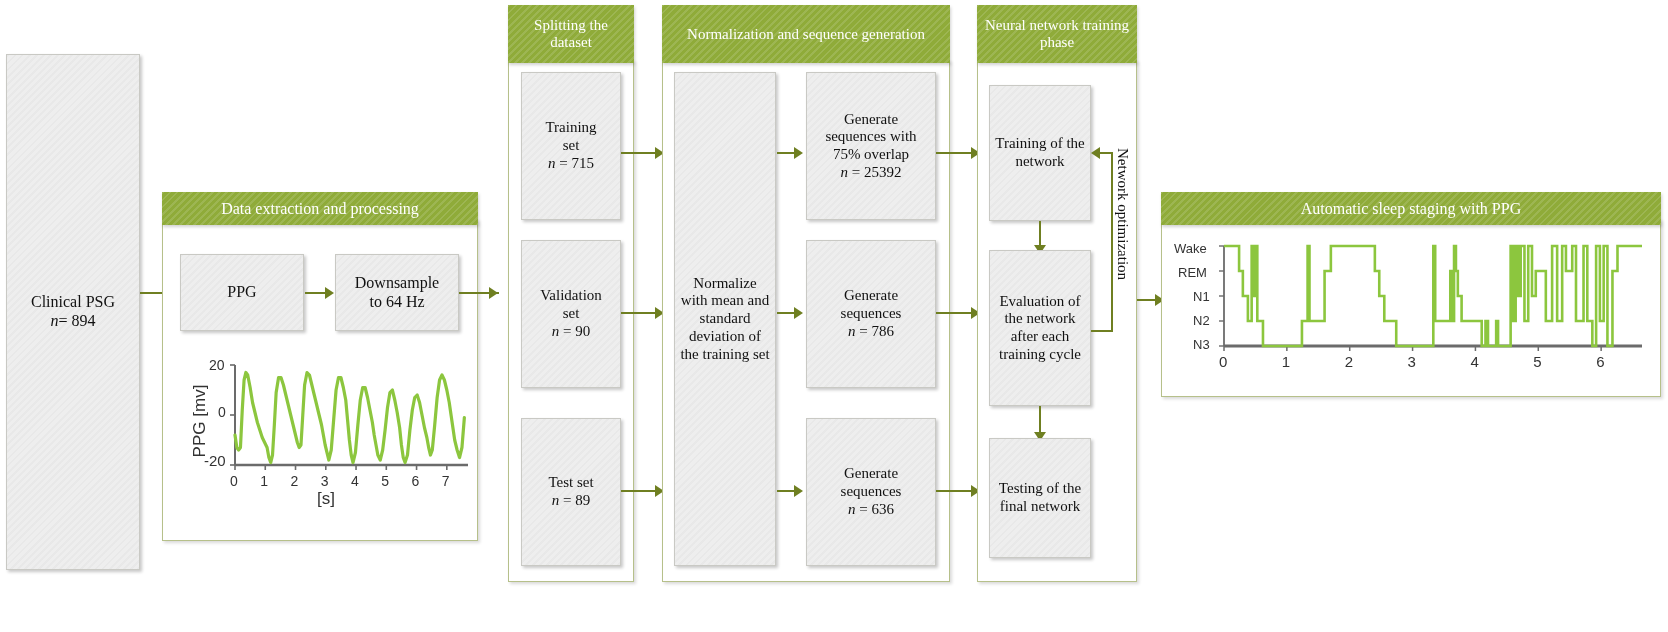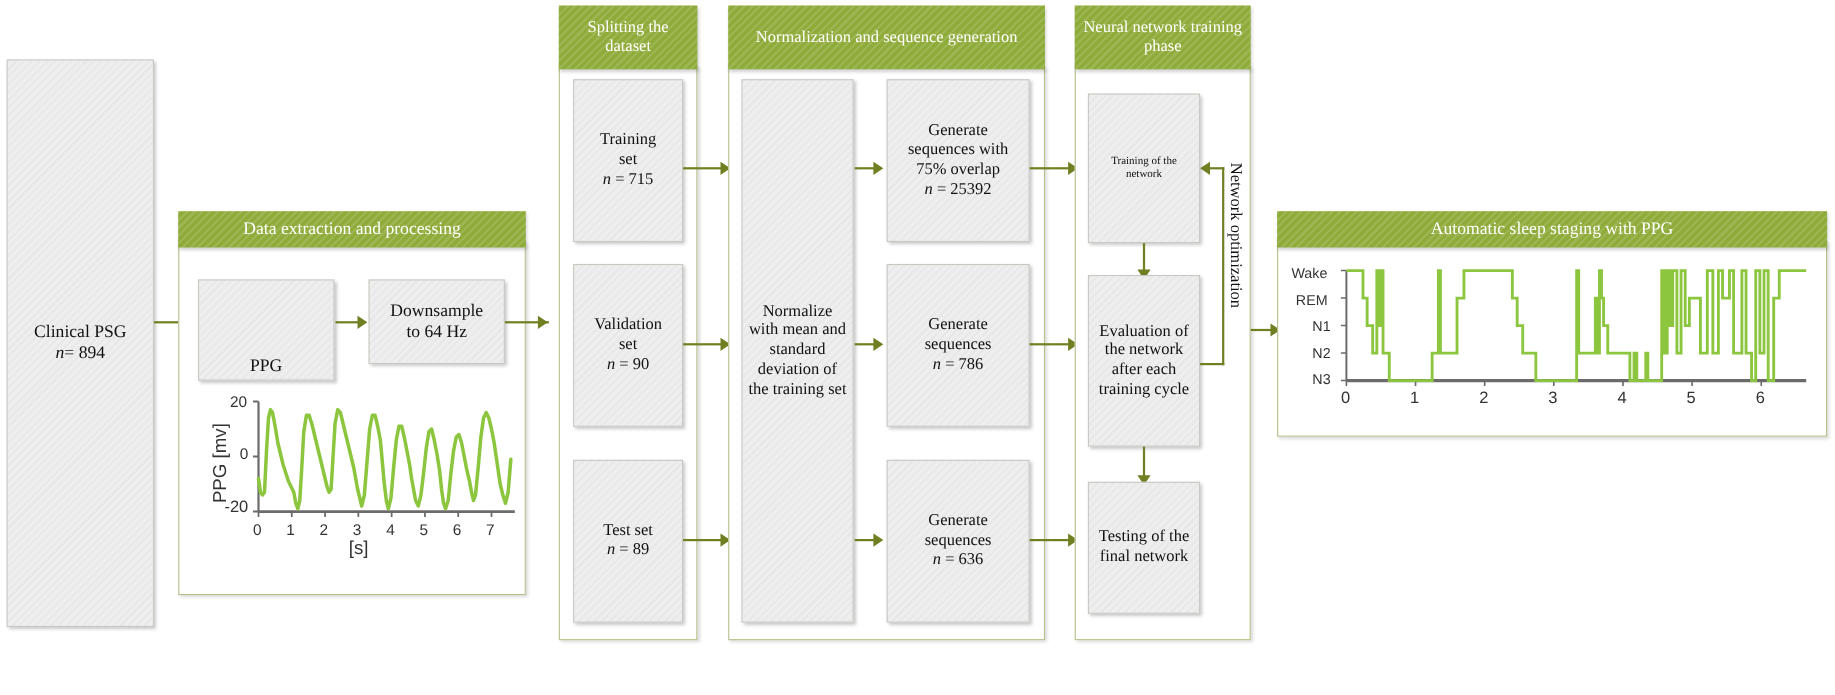--- a/index.html
+++ b/index.html
@@ -57,21 +57,21 @@
 </div>
 
 <div class="ln" style="left:140px;top:292px;width:30px;height:2px;"></div>
 <div class="ah r" style="left:168px;top:287px;"></div>
 
 <div class="panel" style="left:162px;top:219px;width:316px;height:322px;"></div>
 <div class="panel-head" style="left:162px;top:192px;width:316px;height:33px;font-size:16px;">
   <span>Data extraction and processing</span>
 </div>
 
-<div class="node" style="left:180px;top:254px;width:124px;height:92px;font-size:16px;align-items:flex-end;">
+<div class="node" style="left:180px;top:254px;width:124px;height:77px;font-size:16px;">
   <div class="txt">PPG</div>
 </div>
 
 <div class="ln" style="left:305px;top:292px;width:22px;height:2px;"></div>
 <div class="ah r" style="left:325px;top:287px;"></div>
 
 <div class="node" style="left:335px;top:254px;width:124px;height:77px;font-size:16px;">
   <div class="txt">
     <div>Downsample</div>
     <div>to 64 Hz</div>
@@ -223,21 +223,21 @@
 <div class="ln" style="left:936px;top:312px;width:44px;height:2px;"></div>
 <div class="ah r" style="left:971px;top:307px;"></div>
 <div class="ln" style="left:936px;top:490px;width:44px;height:2px;"></div>
 <div class="ah r" style="left:971px;top:485px;"></div>
 
 <div class="panel" style="left:977px;top:60px;width:160px;height:522px;"></div>
 <div class="panel-head" style="left:977px;top:5px;width:160px;height:58px;font-size:15px;padding:0 6px;">
   <span>Neural network training phase</span>
 </div>
 
-<div class="node" style="left:989px;top:85px;width:102px;height:136px;font-size:10px;">
+<div class="node" style="left:989px;top:85px;width:102px;height:136px;font-size:15px;">
   <div class="txt" style="max-width:94px;">Training of the network</div>
 </div>
 
 <div class="ln" style="left:1039px;top:221px;width:2px;height:28px;"></div>
 <div class="ah d" style="left:1034px;top:245px;"></div>
 
 <div class="node" style="left:989px;top:250px;width:102px;height:156px;font-size:15px;">
   <div class="txt" style="max-width:94px;">Evaluation of the network after each training cycle</div>
 </div>
 

